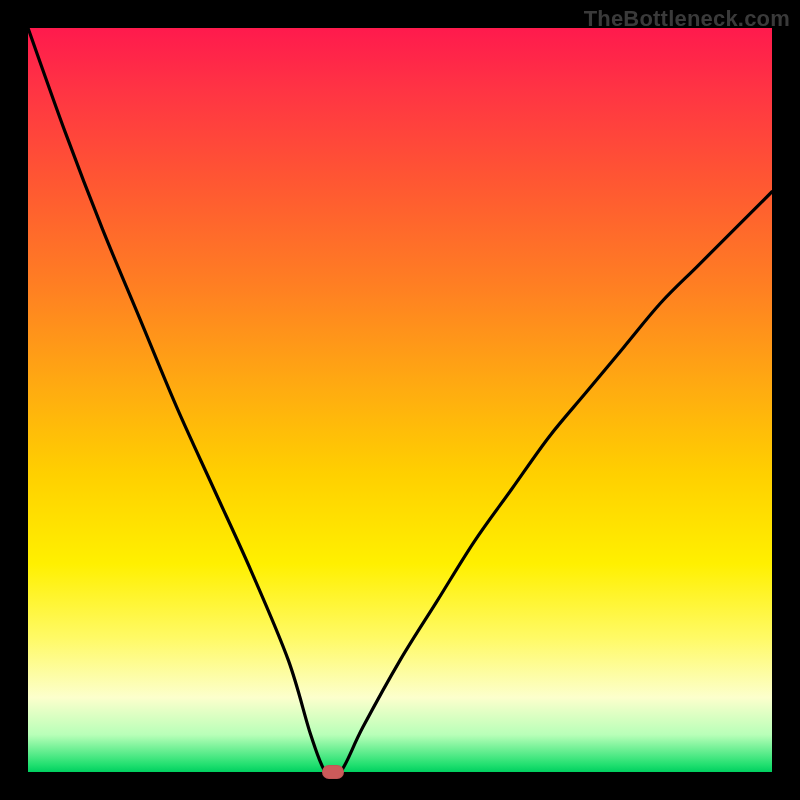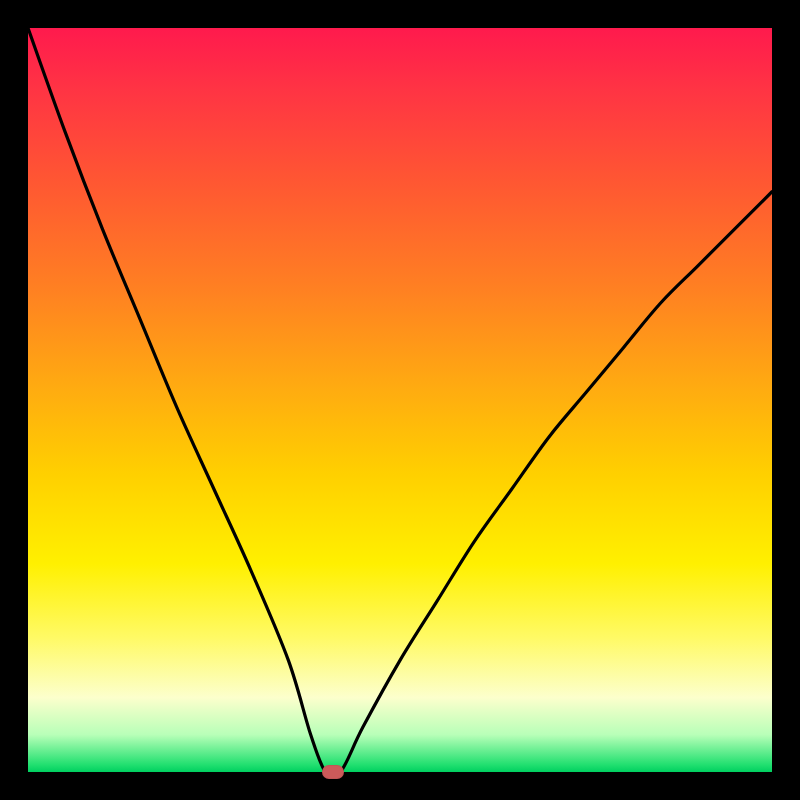--- a/index.html
+++ b/index.html
@@ -67,13 +67,14 @@
 </head>
 <body>
 
 <div class="frame">
   <div class="plot">
     <svg class="curve" viewBox="0 0 744 744" preserveAspectRatio="none">
       <path id="curve-path" fill="none" stroke="#000" stroke-width="3.2" stroke-linecap="round" stroke-linejoin="round" d="M 0.00 0.00 C 6.20 17.36, 24.80 70.68, 37.20 104.16 C 49.60 137.64, 62.00 169.88, 74.40 200.88 C 86.80 231.88, 99.20 260.40, 111.60 290.16 C 124.00 319.92, 136.40 350.92, 148.80 379.44 C 161.20 407.96, 173.60 434.00, 186.00 461.28 C 198.40 488.56, 210.80 514.60, 223.20 543.12 C 235.60 571.64, 250.48 605.12, 260.40 632.40 C 270.32 659.68, 276.52 688.20, 282.72 706.80 C 288.92 725.40, 292.64 737.80, 297.60 744.00 C 302.56 750.20, 306.28 751.44, 312.48 744.00 C 318.68 736.56, 324.88 717.96, 334.80 699.36 C 344.72 680.76, 359.60 653.48, 372.00 632.40 C 384.40 611.32, 396.80 592.72, 409.20 572.88 C 421.60 553.04, 434.00 531.96, 446.40 513.36 C 458.80 494.76, 471.20 478.64, 483.60 461.28 C 496.00 443.92, 508.40 425.32, 520.80 409.20 C 533.20 393.08, 545.60 379.44, 558.00 364.56 C 570.40 349.68, 582.80 334.80, 595.20 319.92 C 607.60 305.04, 620.00 288.92, 632.40 275.28 C 644.80 261.64, 657.20 250.48, 669.60 238.08 C 682.00 225.68, 694.40 213.28, 706.80 200.88 C 719.20 188.48, 737.80 169.88, 744.00 163.68"></path>
     </svg>
     <div id="marker" class="marker" style="left: 294.04px; top: 737px; background: rgb(204, 90, 90);"></div>
   </div>
+  <div class="watermark">TheBottleneck.com</div>
 </div>
 
 </body></html>

